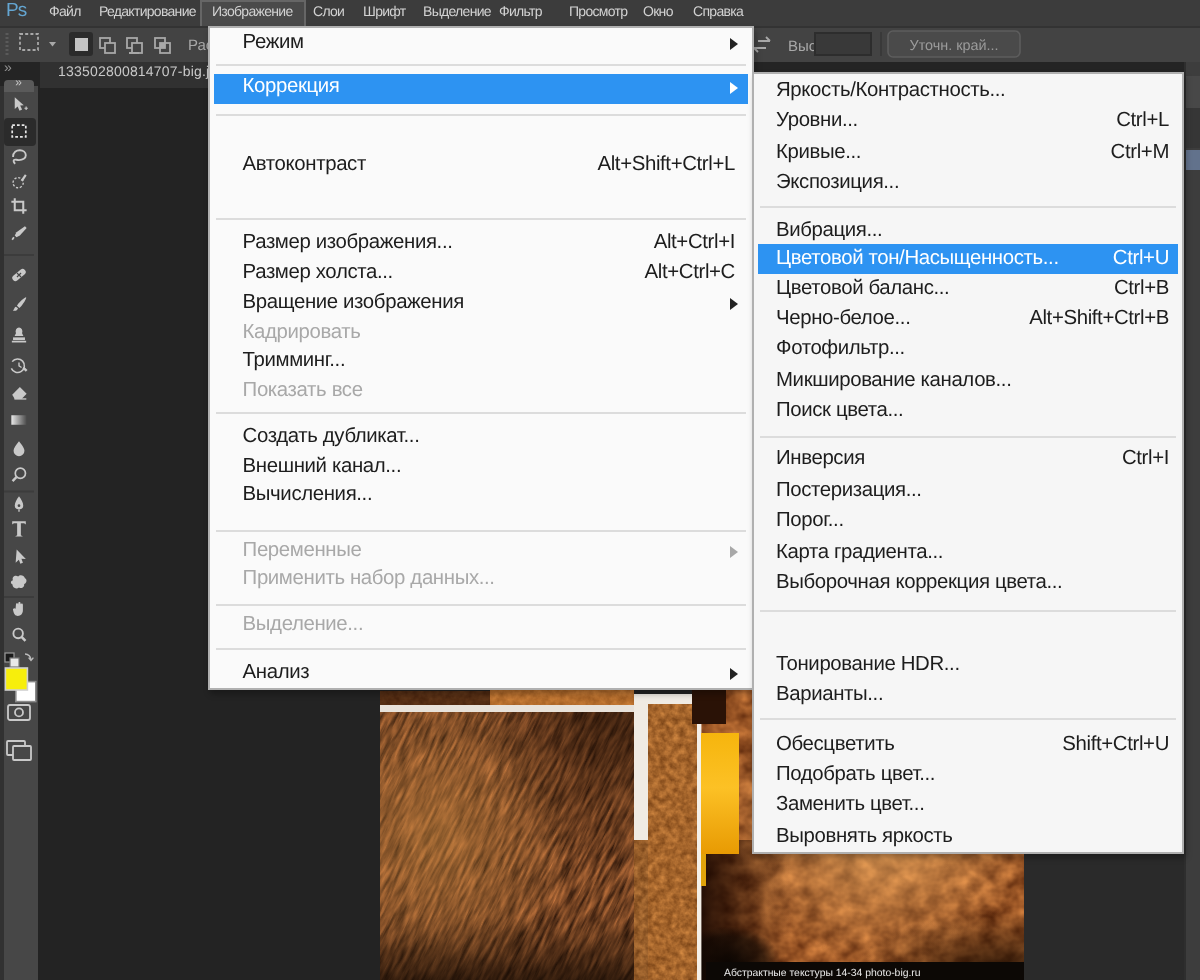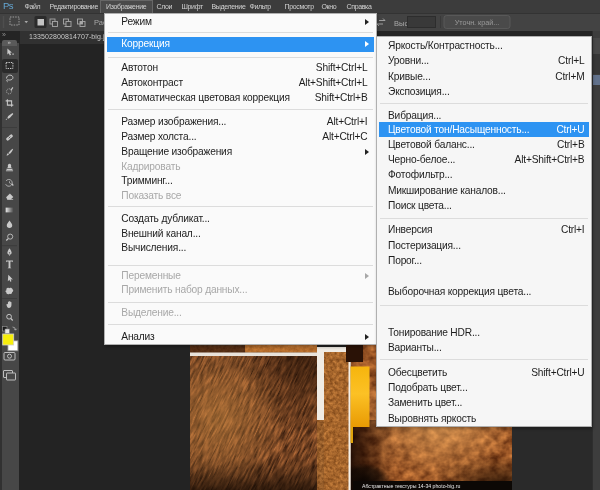--- a/index.html
+++ b/index.html
@@ -291,31 +291,23 @@
 <div class="mi" style="top:0.7px">
         <span class="lb">Режим</span>
         <span class="ar"></span>
       </div>
 <div class="msep" style="top:18.2px"></div>
 <div class="mi hl" style="top:23.0px">
         <span class="lb">Коррекция</span>
         <span class="ar"></span>
       </div>
 <div class="msep" style="top:42.7px"></div>
-<div class="mi" style="top:47.2px">
-        <span class="lb">Автотон</span>
-        <span class="sc">Shift+Ctrl+L</span>
-      </div>
 <div class="mi" style="top:61.9px">
         <span class="lb">Автоконтраст</span>
         <span class="sc">Alt+Shift+Ctrl+L</span>
-      </div>
-<div class="mi" style="top:76.6px">
-        <span class="lb">Автоматическая цветовая коррекция</span>
-        <span class="sc">Shift+Ctrl+B</span>
       </div>
 <div class="msep" style="top:94.7px"></div>
 <div class="mi" style="top:101.4px">
         <span class="lb">Размер изображения...</span>
         <span class="sc">Alt+Ctrl+I</span>
       </div>
 <div class="mi" style="top:116.1px">
         <span class="lb">Размер холста...</span>
         <span class="sc">Alt+Ctrl+C</span>
       </div>
@@ -404,20 +396,23 @@
 <div class="mi" style="top:185.2px">
         <span class="lb">Инверсия</span>
         <span class="sc">Ctrl+I</span>
       </div>
 <div class="mi" style="top:200.6px">
         <span class="lb">Постеризация...</span>
       </div>
 <div class="mi" style="top:216.2px">
         <span class="lb">Порог...</span>
       </div>
+<div class="mi" style="top:231.8px">
+        <span class="lb">Карта градиента...</span>
+      </div>
 <div class="mi" style="top:247.4px">
         <span class="lb">Выборочная коррекция цвета...</span>
       </div>
 <div class="msep" style="top:267.5px"></div>
 <div class="mi" style="top:287.7px">
         <span class="lb">Тонирование HDR...</span>
       </div>
 <div class="mi" style="top:302.7px">
         <span class="lb">Варианты...</span>
       </div>

